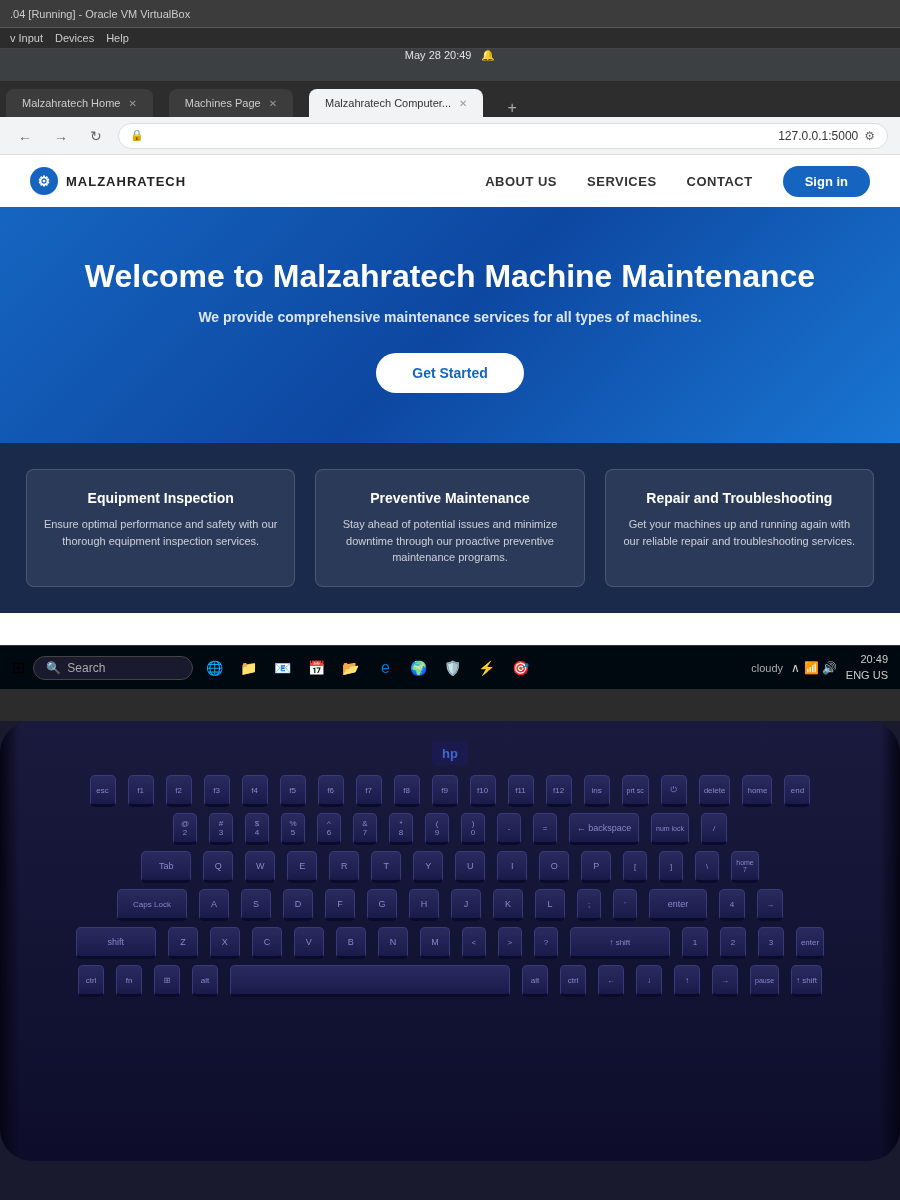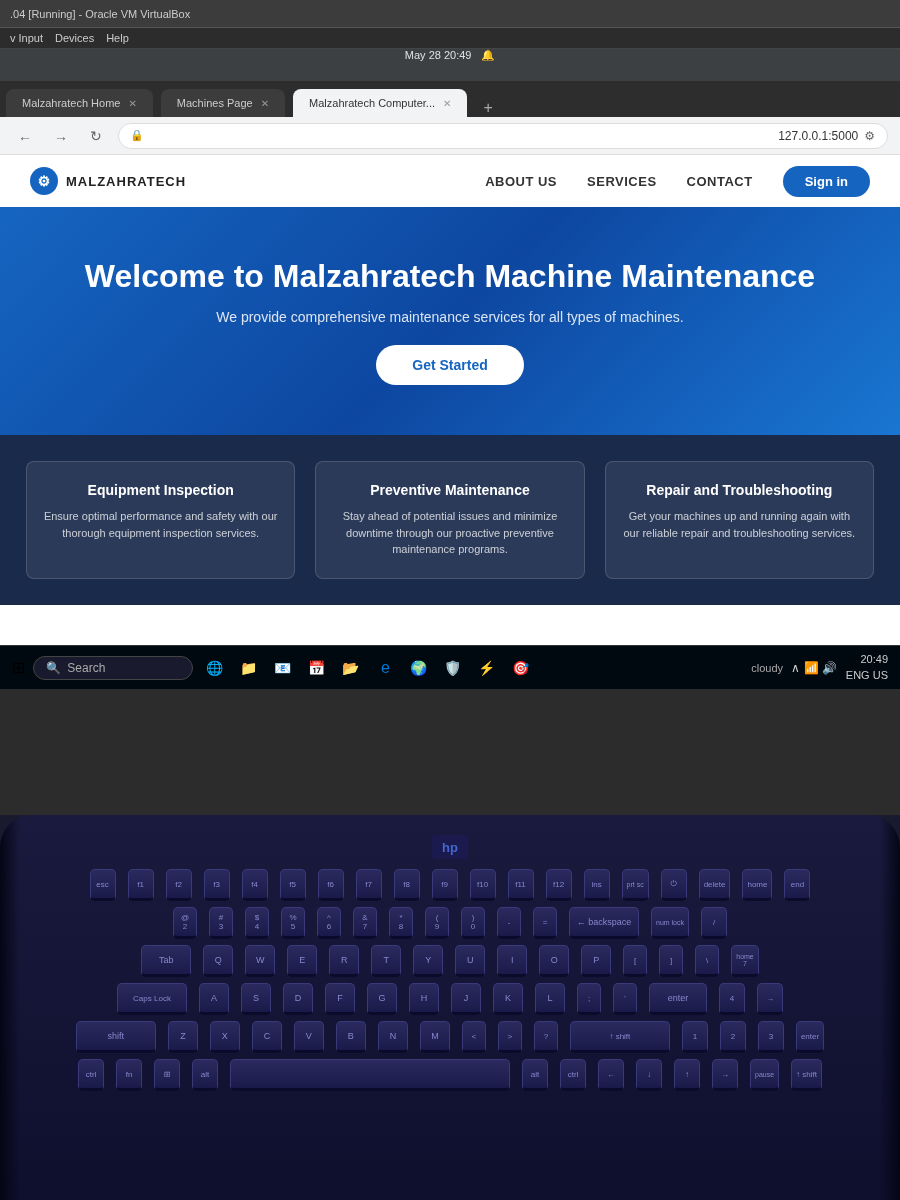--- a/index.html
+++ b/index.html
@@ -1,19 +1,19 @@
 <!DOCTYPE html>
 <html><head>
   <meta charset="utf-8">
   <style>
     * { margin: 0; padding: 0; box-sizing: border-box; }
     body { width: 900px; height: 1200px; overflow: hidden; background: #1a1a2e; font-family: Arial, sans-serif; }
 
     
-    .vm-frame { width: 900px; height: 815px; background: #2c2c2c; position: relative; }
+    .vm-frame { width: 900px; height: 721px; background: #2c2c2c; position: relative; }
 
     
     .vm-titlebar {
       height: 28px;
       background: #3c3c3c;
       display: flex;
       align-items: center;
       padding: 0 10px;
       font-size: 11px;
       color: #ccc;
@@ -33,21 +33,21 @@
       color: #e0e0e0;
       gap: 10px;
       padding: 0 10px;
     }
     .browser-tabs {
       display: flex;
       align-items: flex-end;
       background: #2d2d2d;
       padding: 6px 0 0 6px;
       height: 36px;
-      gap: 8px;
+      gap: 16px;
     }
     .tab {
       height: 28px;
       padding: 0 16px;
       background: #3c3c3c;
       border-radius: 8px 8px 0 0;
       font-size: 11px;
       color: #ccc;
       display: flex;
       align-items: center;
@@ -135,21 +135,21 @@
     }
 
     
     .hero {
       background: linear-gradient(135deg, #1565C0 0%, #0D47A1 50%, #1976D2 100%);
       padding: 50px 30px 50px;
       text-align: center;
       color: white;
     }
     .hero-title { font-size: 32px; font-weight: 800; margin-bottom: 14px; line-height: 1.2; }
-    .hero-subtitle { font-size: 14px; color: rgba(255,255,255,0.85); margin-bottom: 20px; }
+    .hero-subtitle { font-size: 14px; color: rgba(255,255,255,0.85); margin-bottom: 28px; font-weight: bold; }
     .hero-btn {
       background: white;
       color: #1565C0;
       border: none;
       padding: 12px 36px;
       border-radius: 25px;
       font-size: 14px;
       font-weight: 600;
       cursor: pointer;
     }

